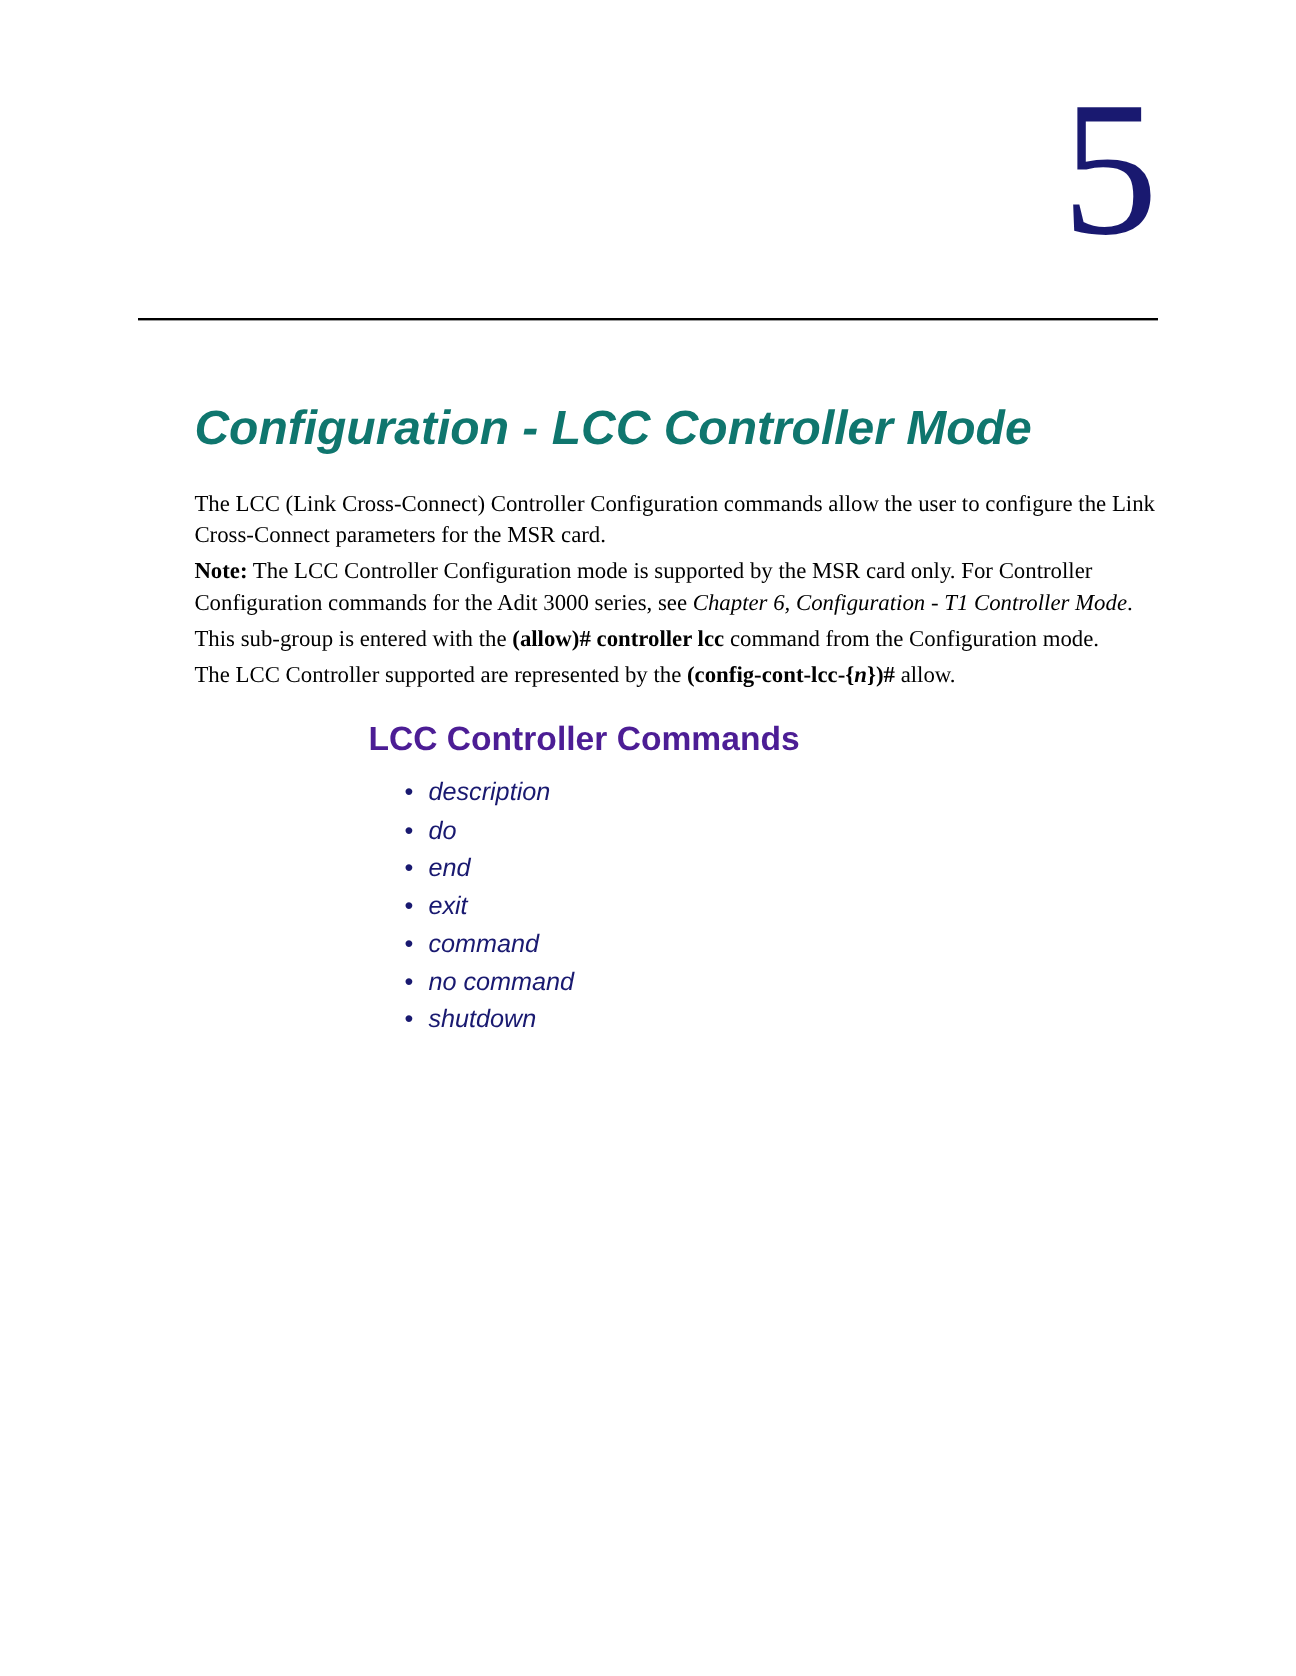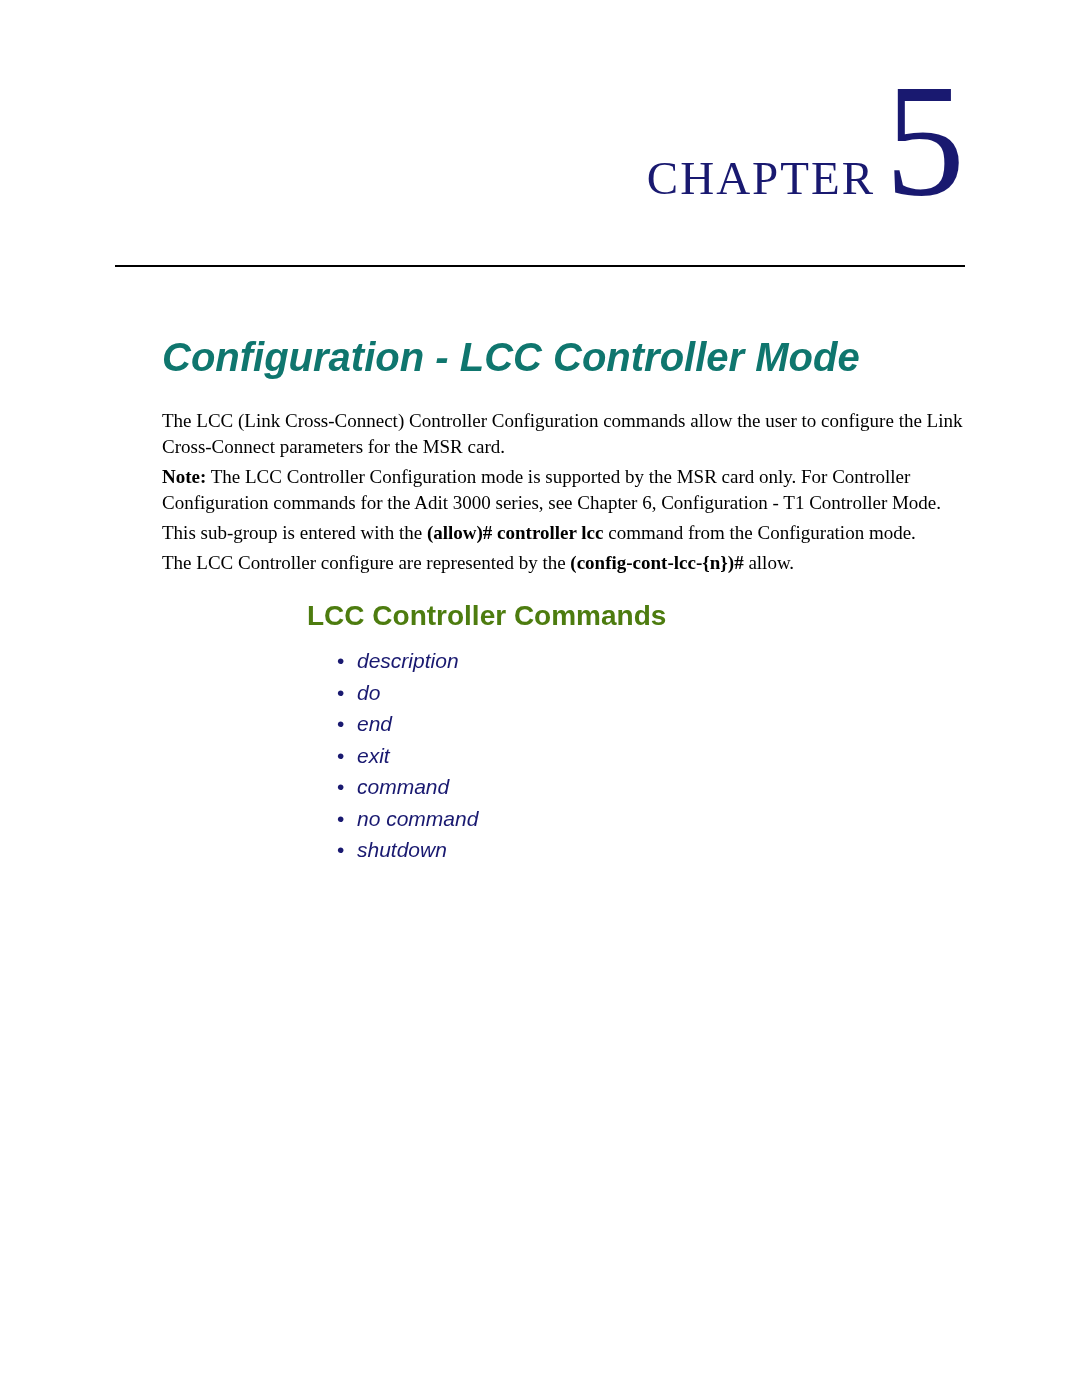--- a/index.html
+++ b/index.html
@@ -59,29 +59,30 @@
       right: 115px;
       font-size: 19px;
       line-height: 1.35;
       font-family: "Times New Roman", Times, serif;
     }
     .p1 { top: 408px; }
     .p2 { top: 464px; }
     .p3 { top: 520px; }
     .p4 { top: 550px; }
     .italic-ref {
+      font-style: italic;
     }
     .bold-inline {
       font-weight: bold;
     }
     .subheading {
       position: absolute;
       top: 600px;
       left: 307px;
-      color: #4d7c0f;
+      color: #4c1d95;
       font-family: Arial, Helvetica, sans-serif;
       font-weight: bold;
       font-size: 28px;
     }
     .command-list {
       position: absolute;
       top: 645px;
       left: 337px;
       color: #191970;
       font-family: Arial, Helvetica, sans-serif;
@@ -99,40 +100,39 @@
       content: "•";
       position: absolute;
       left: 0;
       font-style: normal;
     }
   </style>
 </head>
 <body>
 
 <div class="chapter-header">
-  <span class="chapter-word">CHAPTER</span>
   <span class="chapter-number">5</span>
 </div>
 
 <div class="hr-line"></div>
 
 <div class="title">Configuration - LCC Controller Mode</div>
 
 <div class="body-text p1">The LCC (Link Cross-Connect) Controller Configuration commands allow the user to configure the Link Cross-Connect parameters for the MSR card.</div>
 
 <div class="body-text p2">
   <span class="bold-inline">Note:</span><span>  The LCC Controller Configuration mode is supported by the MSR card only.  For Controller Configuration commands for the Adit 3000 series, see </span><span class="italic-ref">Chapter 6, Configuration - T1 Controller Mode</span><span>.</span>
 </div>
 
 <div class="body-text p3">
   <span>This sub-group is entered with the </span><span class="bold-inline">(allow)# controller lcc</span><span> command from the Configuration mode.</span>
 </div>
 
 <div class="body-text p4">
-  <span>The LCC Controller configure are represented by the </span><span class="bold-inline">(config-cont-lcc-{</span><span class="bold-inline italic-ref">n</span><span class="bold-inline">})#</span><span> allow.</span>
+  <span>The LCC Controller supported are represented by the </span><span class="bold-inline">(config-cont-lcc-{</span><span class="bold-inline italic-ref">n</span><span class="bold-inline">})#</span><span> allow.</span>
 </div>
 
 <div class="subheading">LCC Controller Commands</div>
 
 <ul class="command-list">
   <li>description</li>
   <li>do</li>
   <li>end</li>
   <li>exit</li>
   <li>command</li>

